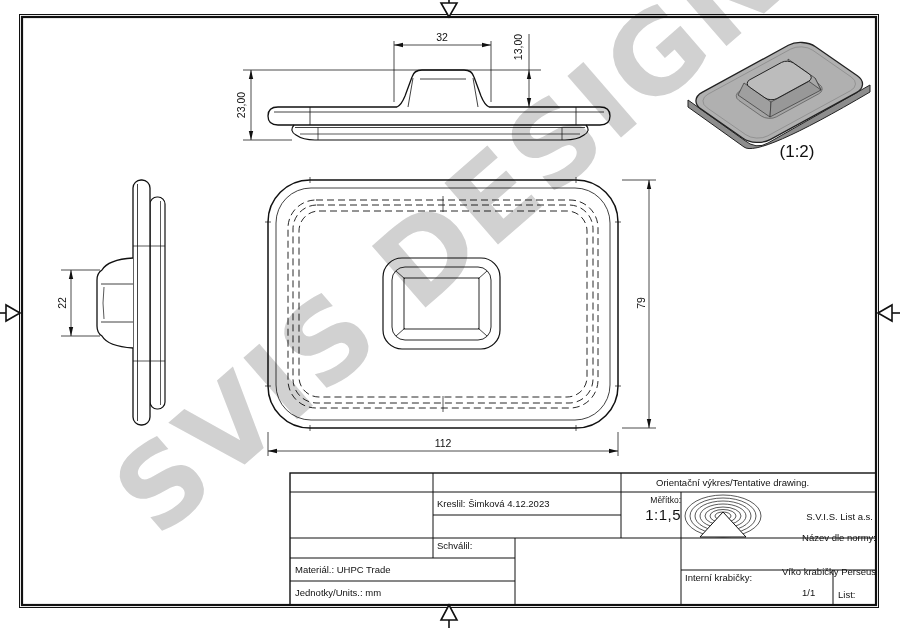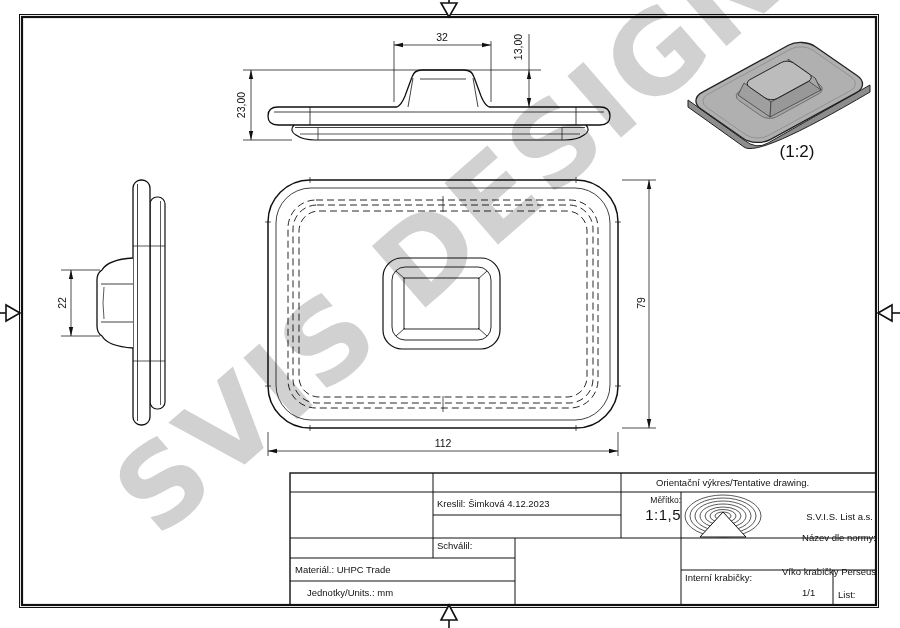--- a/index.html
+++ b/index.html
@@ -209,16 +209,16 @@
   <div class="tb-text" style="left:437px;top:521px;margin-top:19px;">Schválil:</div>
   <div class="tb-text tb-center" style="left:621px;top:495px;width:60px;font-size:8.5px;">Měřítko:</div>
   <div class="tb-text tb-center meritko-big" style="left:621px;top:506px;width:60px;">1:1,5</div>
   <div class="tb-text tb-center" style="left:765px;top:511px;width:108px;">S.V.I.S. List a.s.</div>
   <div class="tb-text tb-center" style="left:681px;top:532px;width:195px;">Název dle normy:</div>
   <div class="tb-text tb-center" style="left:681px;top:554px;width:195px;margin-top:12px;">Víko krabičky Perseus</div>
   <div class="tb-text" style="left:685px;top:572px;">Interní krabičky:</div>
   <div class="tb-text" style="left:838px;top:573px;margin-top:16px;">List:</div>
   <div class="tb-text" style="left:802px;top:587px;">1/1</div>
   <div class="tb-text" style="left:295px;top:564px;">Materiál.: UHPC Trade</div>
-  <div class="tb-text" style="left:307px;top:587px;">Jednotky/Units.: mm</div>
+  <div class="tb-text" style="left:295px;top:587px;">Jednotky/Units.: mm</div>
 
   <div class="watermark">SVIS DESIGN</div>
 </div>
 
 </body></html>

